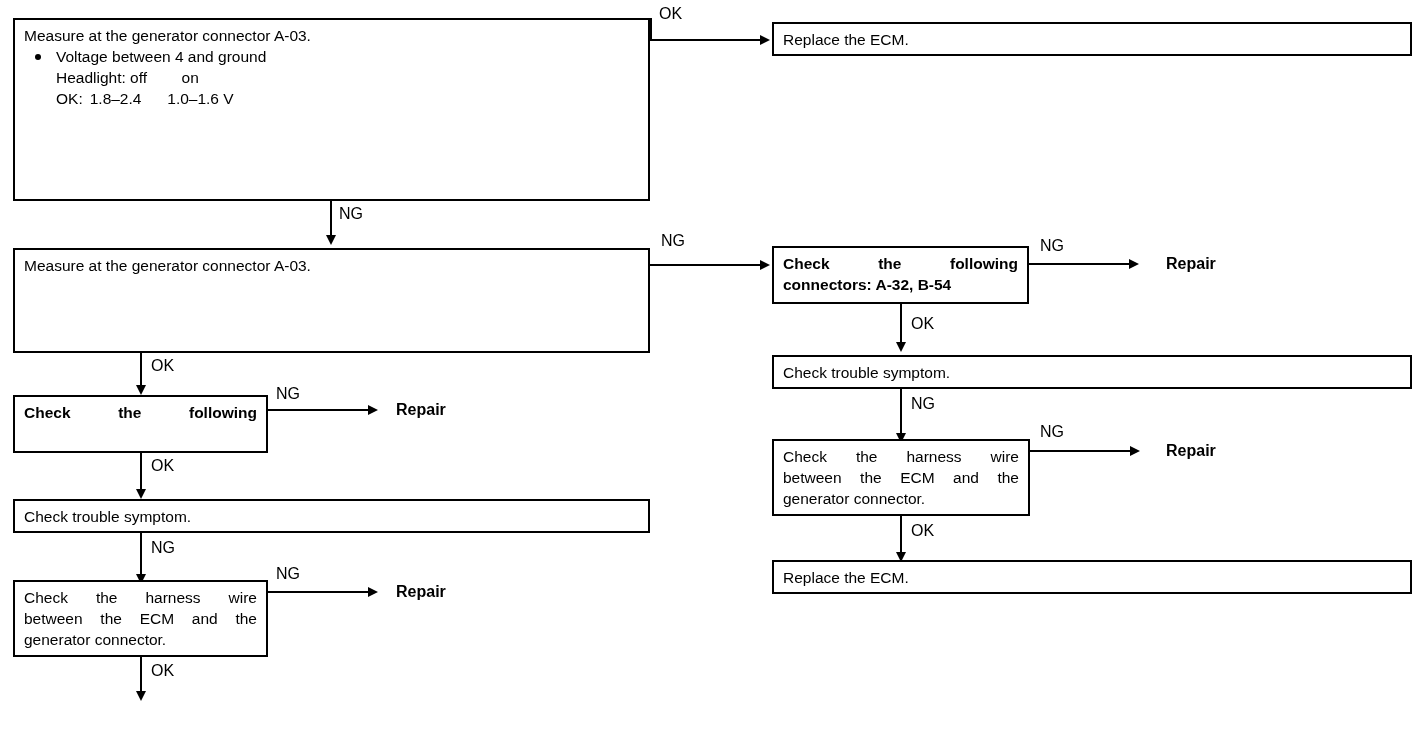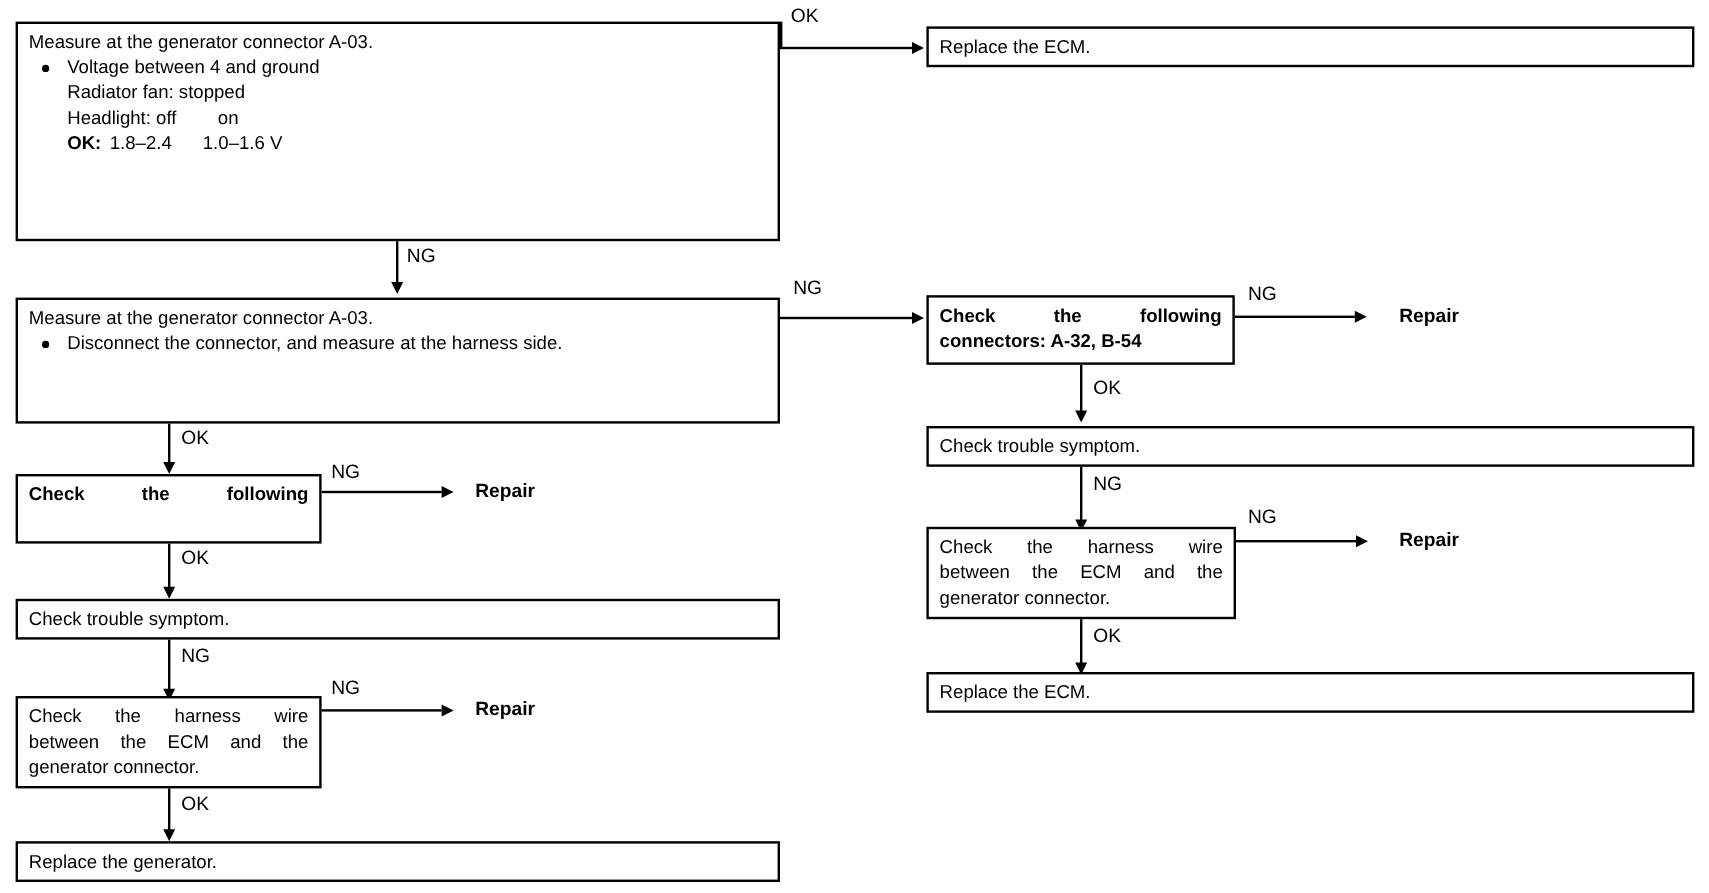--- a/index.html
+++ b/index.html
@@ -59,21 +59,21 @@
     height: 6px;
     background: #000;
     border-radius: 50%;
   }
   .sub {
     padding-left: 32px;
   }
   .okline {
     padding-left: 32px;
   }
-  .okline b { font-weight: bold; text-align: center; }
+  .okline b { font-weight: normal; text-align: center; }
   .pad2 { white-space: pre; }
 
   
   .vline {
     position: absolute;
     width: 2px;
     background: #000;
   }
   .hline {
     position: absolute;
@@ -117,42 +117,40 @@
 </head>
 <body>
 
 <div id="canvas">
 
   <div class="box" style="left:13px; top:18px; width:637px; height:183px;">
     <div>Measure at the generator connector A-03.</div>
     <ul class="blist">
       <li class="bullet">Voltage between 4 and ground</li>
     </ul>
-    <div class="sub">Radiator fan: stopped</div>
     <div class="sub pad2">Headlight: off        on</div>
     <div class="okline"><b>OK:</b><span class="pad2" style="margin-left:7px;">1.8–2.4      1.0–1.6 V</span></div>
   </div>
 
   <div class="vline" style="left:650px; top:18px; height:22px;"></div>
   <div class="hline" style="left:650px; top:39px; width:110px;"></div>
   <div class="arrow-right" style="left:760px; top:35px;"></div>
   <div class="elabel" style="left:659px; top:6px;">OK</div>
 
   <div class="box" style="left:772px; top:22px; width:640px; height:34px;">
     <div>Replace the ECM.</div>
   </div>
 
   <div class="vline" style="left:330px; top:201px; height:36px;"></div>
   <div class="arrow-down" style="left:326px; top:235px;"></div>
   <div class="elabel" style="left:339px; top:206px;">NG</div>
 
   <div class="box" style="left:13px; top:248px; width:637px; height:105px;">
     <div>Measure at the generator connector A-03.</div>
     <ul class="blist">
-      <li class="bullet">Disconnect the connector, and measure at the harness side.</li>
     </ul>
   </div>
 
   <div class="hline" style="left:650px; top:264px; width:110px;"></div>
   <div class="arrow-right" style="left:760px; top:260px;"></div>
   <div class="elabel" style="left:661px; top:233px;">NG</div>
 
   <div class="vline" style="left:140px; top:353px; height:34px;"></div>
   <div class="arrow-down" style="left:136px; top:385px;"></div>
   <div class="elabel" style="left:151px; top:358px;">OK</div>
@@ -186,23 +184,20 @@
 
   <div class="hline" style="left:268px; top:591px; width:100px;"></div>
   <div class="arrow-right" style="left:368px; top:587px;"></div>
   <div class="terminal" style="left:396px; top:584px;">Repair</div>
   <div class="elabel" style="left:276px; top:566px;">NG</div>
 
   <div class="vline" style="left:140px; top:657px; height:36px;"></div>
   <div class="arrow-down" style="left:136px; top:691px;"></div>
   <div class="elabel" style="left:151px; top:663px;">OK</div>
 
-  <div class="box" style="left:13px; top:701px; width:637px; height:34px;">
-    <div>Replace the generator.</div>
-  </div>
 
   <div class="box bold" style="left:772px; top:246px; width:257px; height:58px;">
     <div class="just">Check the following</div>
     <div class="nojust">connectors: A-32, B-54</div>
   </div>
 
   <div class="hline" style="left:1029px; top:263px; width:100px;"></div>
   <div class="arrow-right" style="left:1129px; top:259px;"></div>
   <div class="terminal" style="left:1166px; top:256px;">Repair</div>
   <div class="elabel" style="left:1040px; top:238px;">NG</div>

